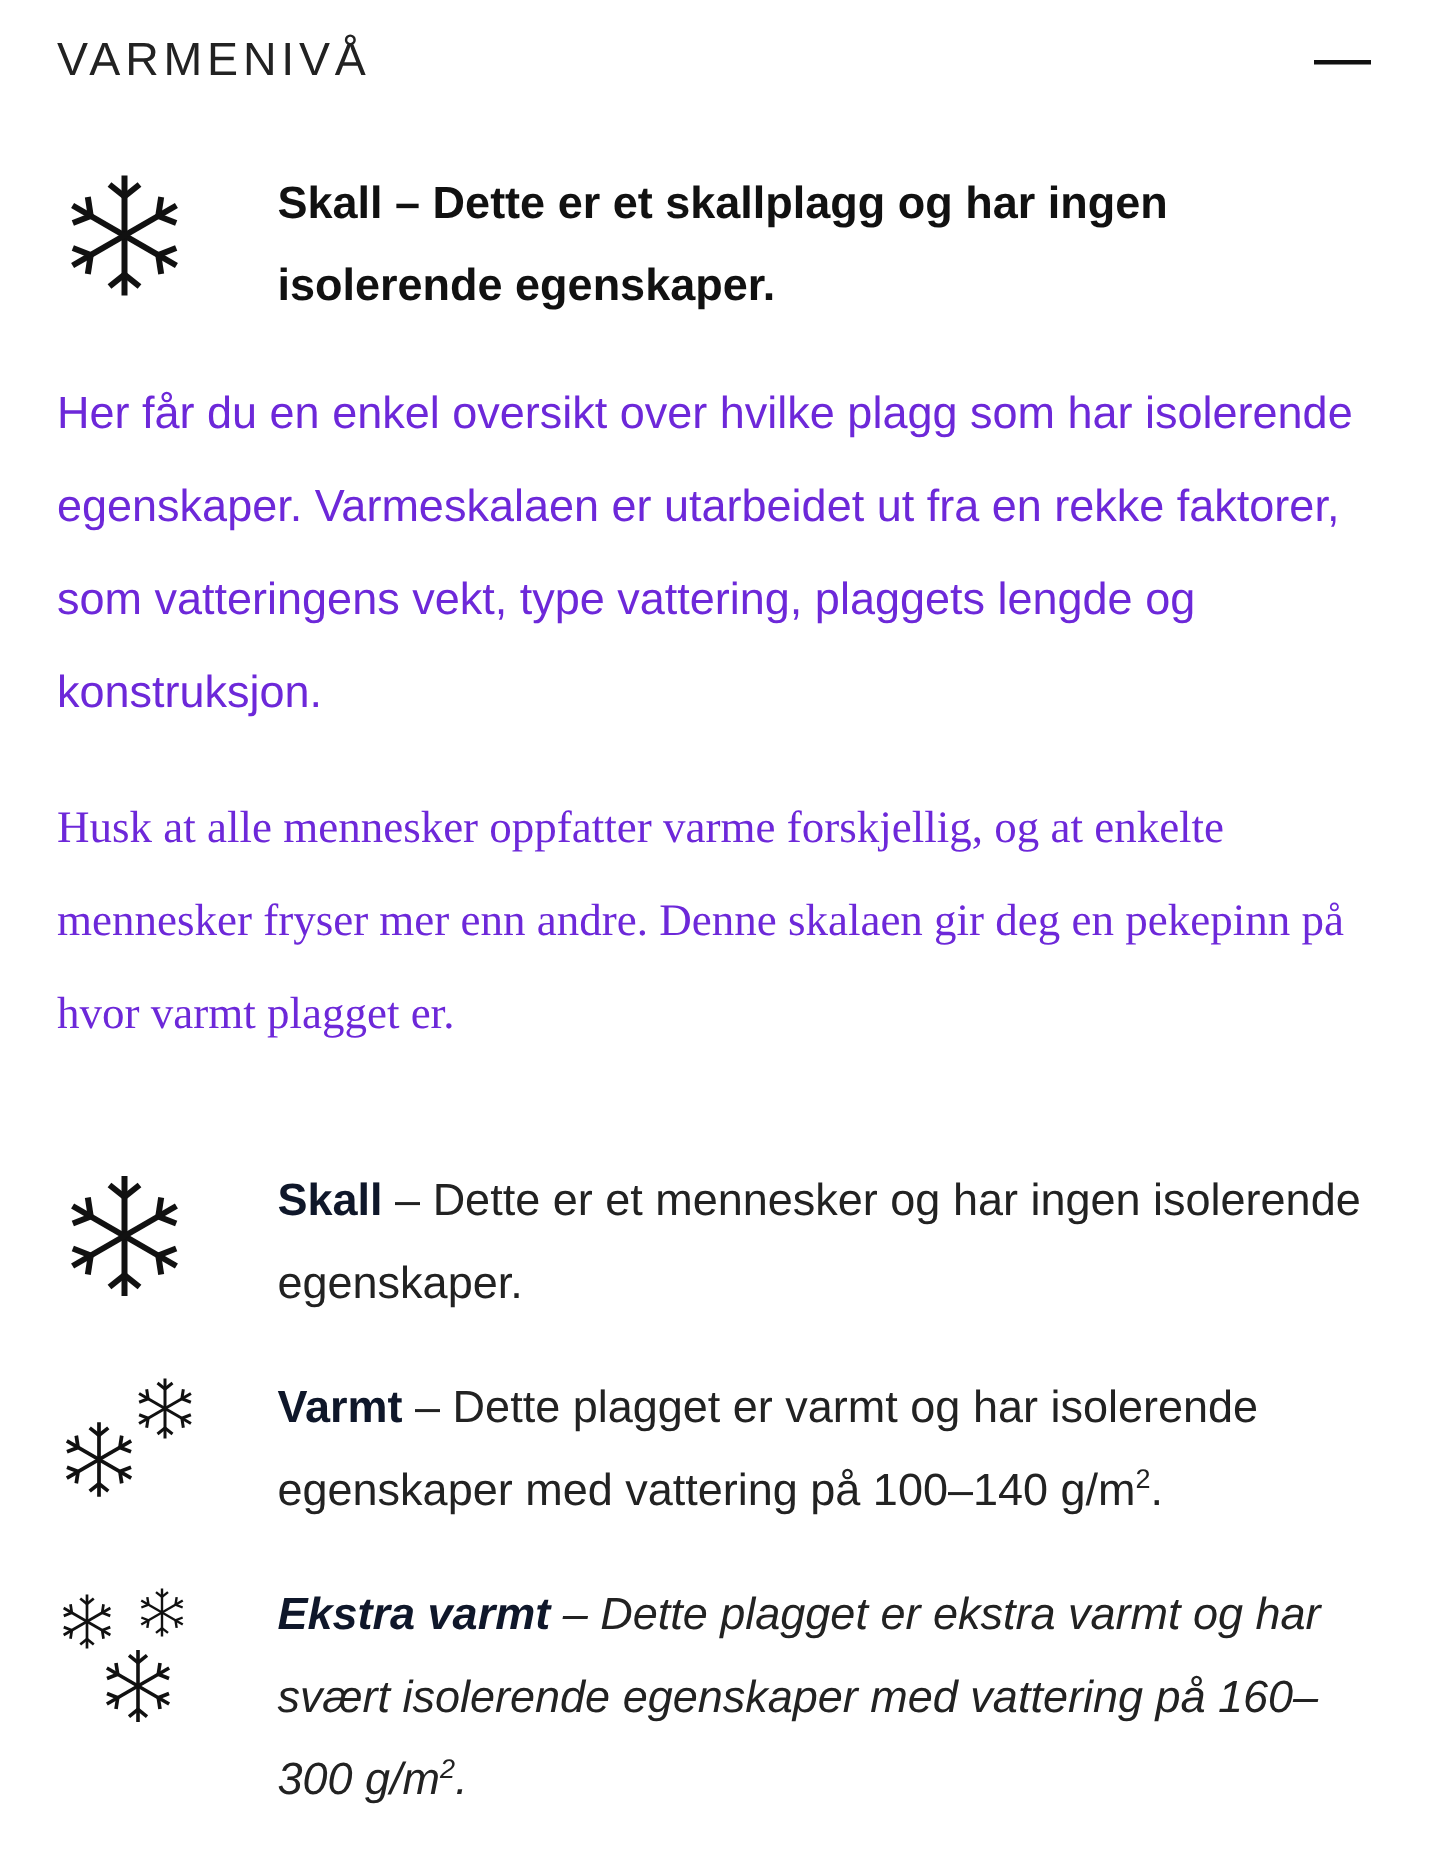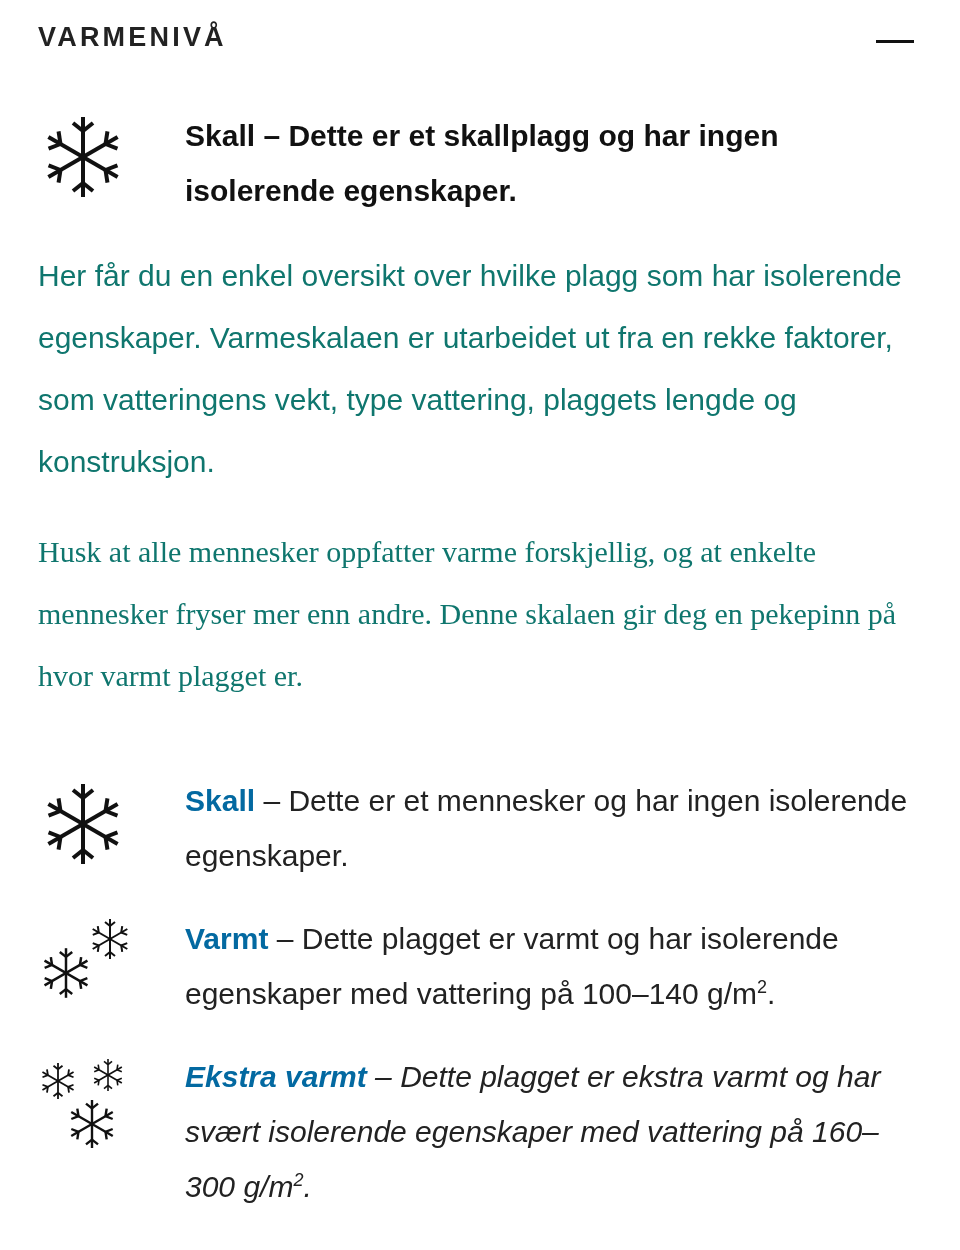--- a/index.html
+++ b/index.html
@@ -3,43 +3,43 @@
   <meta charset="utf-8">
   <style>
     html, body { margin: 0; padding: 0; background: #ffffff; }
     body {
       width: 960px; height: 1250px; position: relative; overflow: hidden;
       font-family: "Liberation Sans", sans-serif; color: #111;
     }
     .header { position: absolute; left: 38px; top: 18px; right: 46px; height: 44px; }
     .header-title {
       position: absolute; left: 0; top: 4px;
-      font-size: 27px; letter-spacing: 3.2px; color: #222; font-weight: 700;
+      font-size: 31px; letter-spacing: 3.2px; color: #222; font-weight: 400;
     }
     .collapse-btn {
       position: absolute; right: 0; top: 0; width: 38px; height: 44px; cursor: pointer;
     }
     .collapse-btn .bar {
       position: absolute; left: 0; right: 0; top: 22px; height: 3px; background: #111;
     }
     .summary { position: absolute; left: 38px; top: 108px; width: 880px; }
     .icon { position: absolute; left: 0; }
     .summary .icon { top: 4px; }
     .summary-text {
       margin-left: 147px; font-size: 30px; font-weight: bold; line-height: 55px; color: #111;
     }
     .para {
       position: absolute; left: 38px; width: 880px;
-      font-size: 30px; line-height: 62px; color: #0f766e;
+      font-size: 30px; line-height: 62px; color: #6d28d9;
     }
     .p1 { top: 245px; }
     .p2 { top: 521px; font-family: Liberation Serif, serif; }
     .level { position: absolute; left: 38px; width: 890px; }
     .level-text { margin-left: 147px; font-size: 30px; line-height: 55px; color: #222; }
-    .level-text b { color: #0369a1; }
+    .level-text b { color: #0f172a; }
     .level-text sup { font-size: 18px; line-height: 0; }
     .lv1 { top: 773px; }
     .lv2 { top: 911px; }
     .lv3 { top: 1049px; font-style: italic; }
     svg line { stroke: #111; stroke-width: 4; stroke-linecap: butt; }
   </style>
 </head>
 <body>
 
 <svg width="0" height="0" style="position:absolute">

